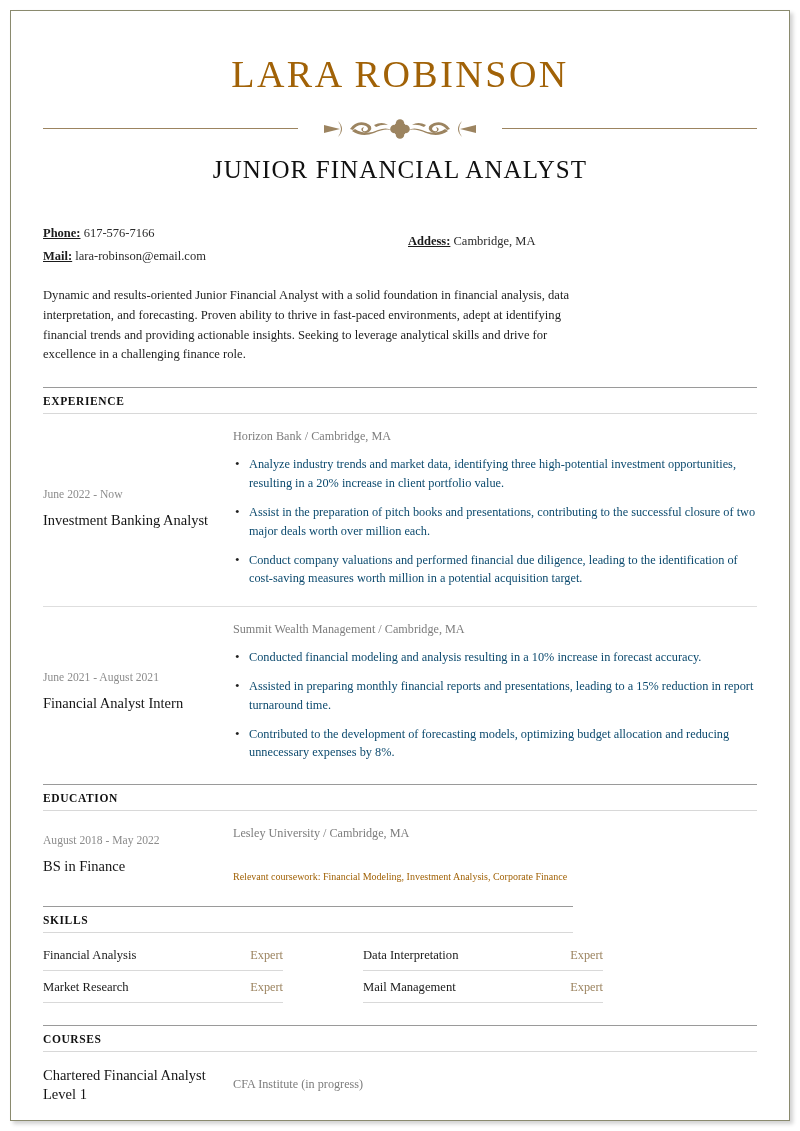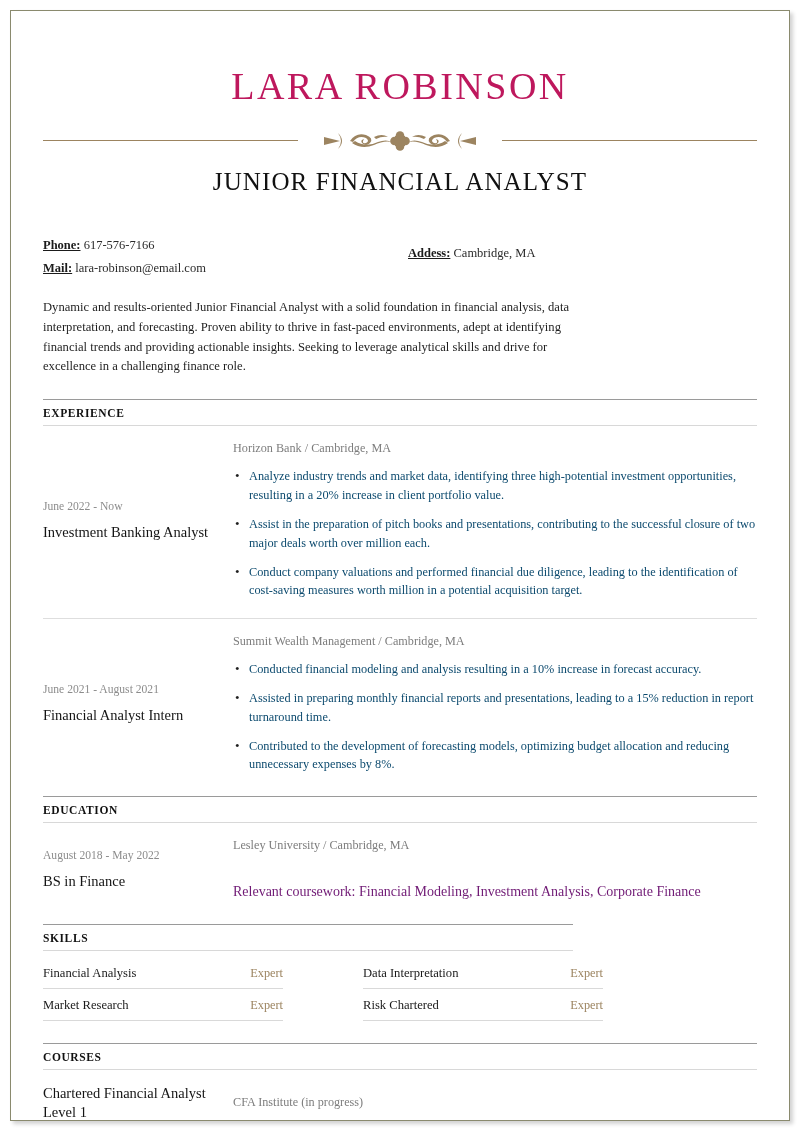--- a/index.html
+++ b/index.html
@@ -39,23 +39,23 @@
     padding: 0 32px;
     box-sizing: border-box;
     height: 100%;
   }
 
   
   .name {
     text-align: center;
     font-size: 38px;
     letter-spacing: 2.5px;
-    color: #be185d;
+    color: #a16207;
     font-weight: 400;
-    margin-top: 54px;
+    margin-top: 42px;
     line-height: 1.12;
     font-family: "Liberation Serif", "DejaVu Serif", serif;
   }
 
   .ornament-row {
     position: relative;
     height: 30px;
     margin-top: 18px;
     display: flex;
     align-items: center;
@@ -155,22 +155,22 @@
     line-height: 1.28;
     margin-top: 9px;
   }
   .ent-org {
     font-size: 12.2px;
     color: #7d7d7d;
     line-height: 1.3;
     padding-top: 1px;
   }
   .ent-note {
-    font-size: 14px;
-    color: #701a75;
+    font-size: 10px;
+    color: #a16207;
     line-height: 1.45;
     margin-top: 28px;
   }
 
   ul.bullets {
     list-style: none;
     margin: 10px 0 0 0;
     padding: 0;
   }
   ul.bullets li {
@@ -372,21 +372,21 @@
               <span class="skill-name">Market Research</span>
               <span class="skill-level">Expert</span>
             </div>
           </div>
           <div class="skills-col">
             <div class="skill-row">
               <span class="skill-name">Data Interpretation</span>
               <span class="skill-level">Expert</span>
             </div>
             <div class="skill-row">
-              <span class="skill-name">Risk Chartered</span>
+              <span class="skill-name">Mail Management</span>
               <span class="skill-level">Expert</span>
             </div>
           </div>
         </div>
       </div>
 
       <div class="section">
         <div class="sec-rule-top"></div>
         <div class="sec-title">COURSES</div>
         <div class="sec-rule-bot"></div>

